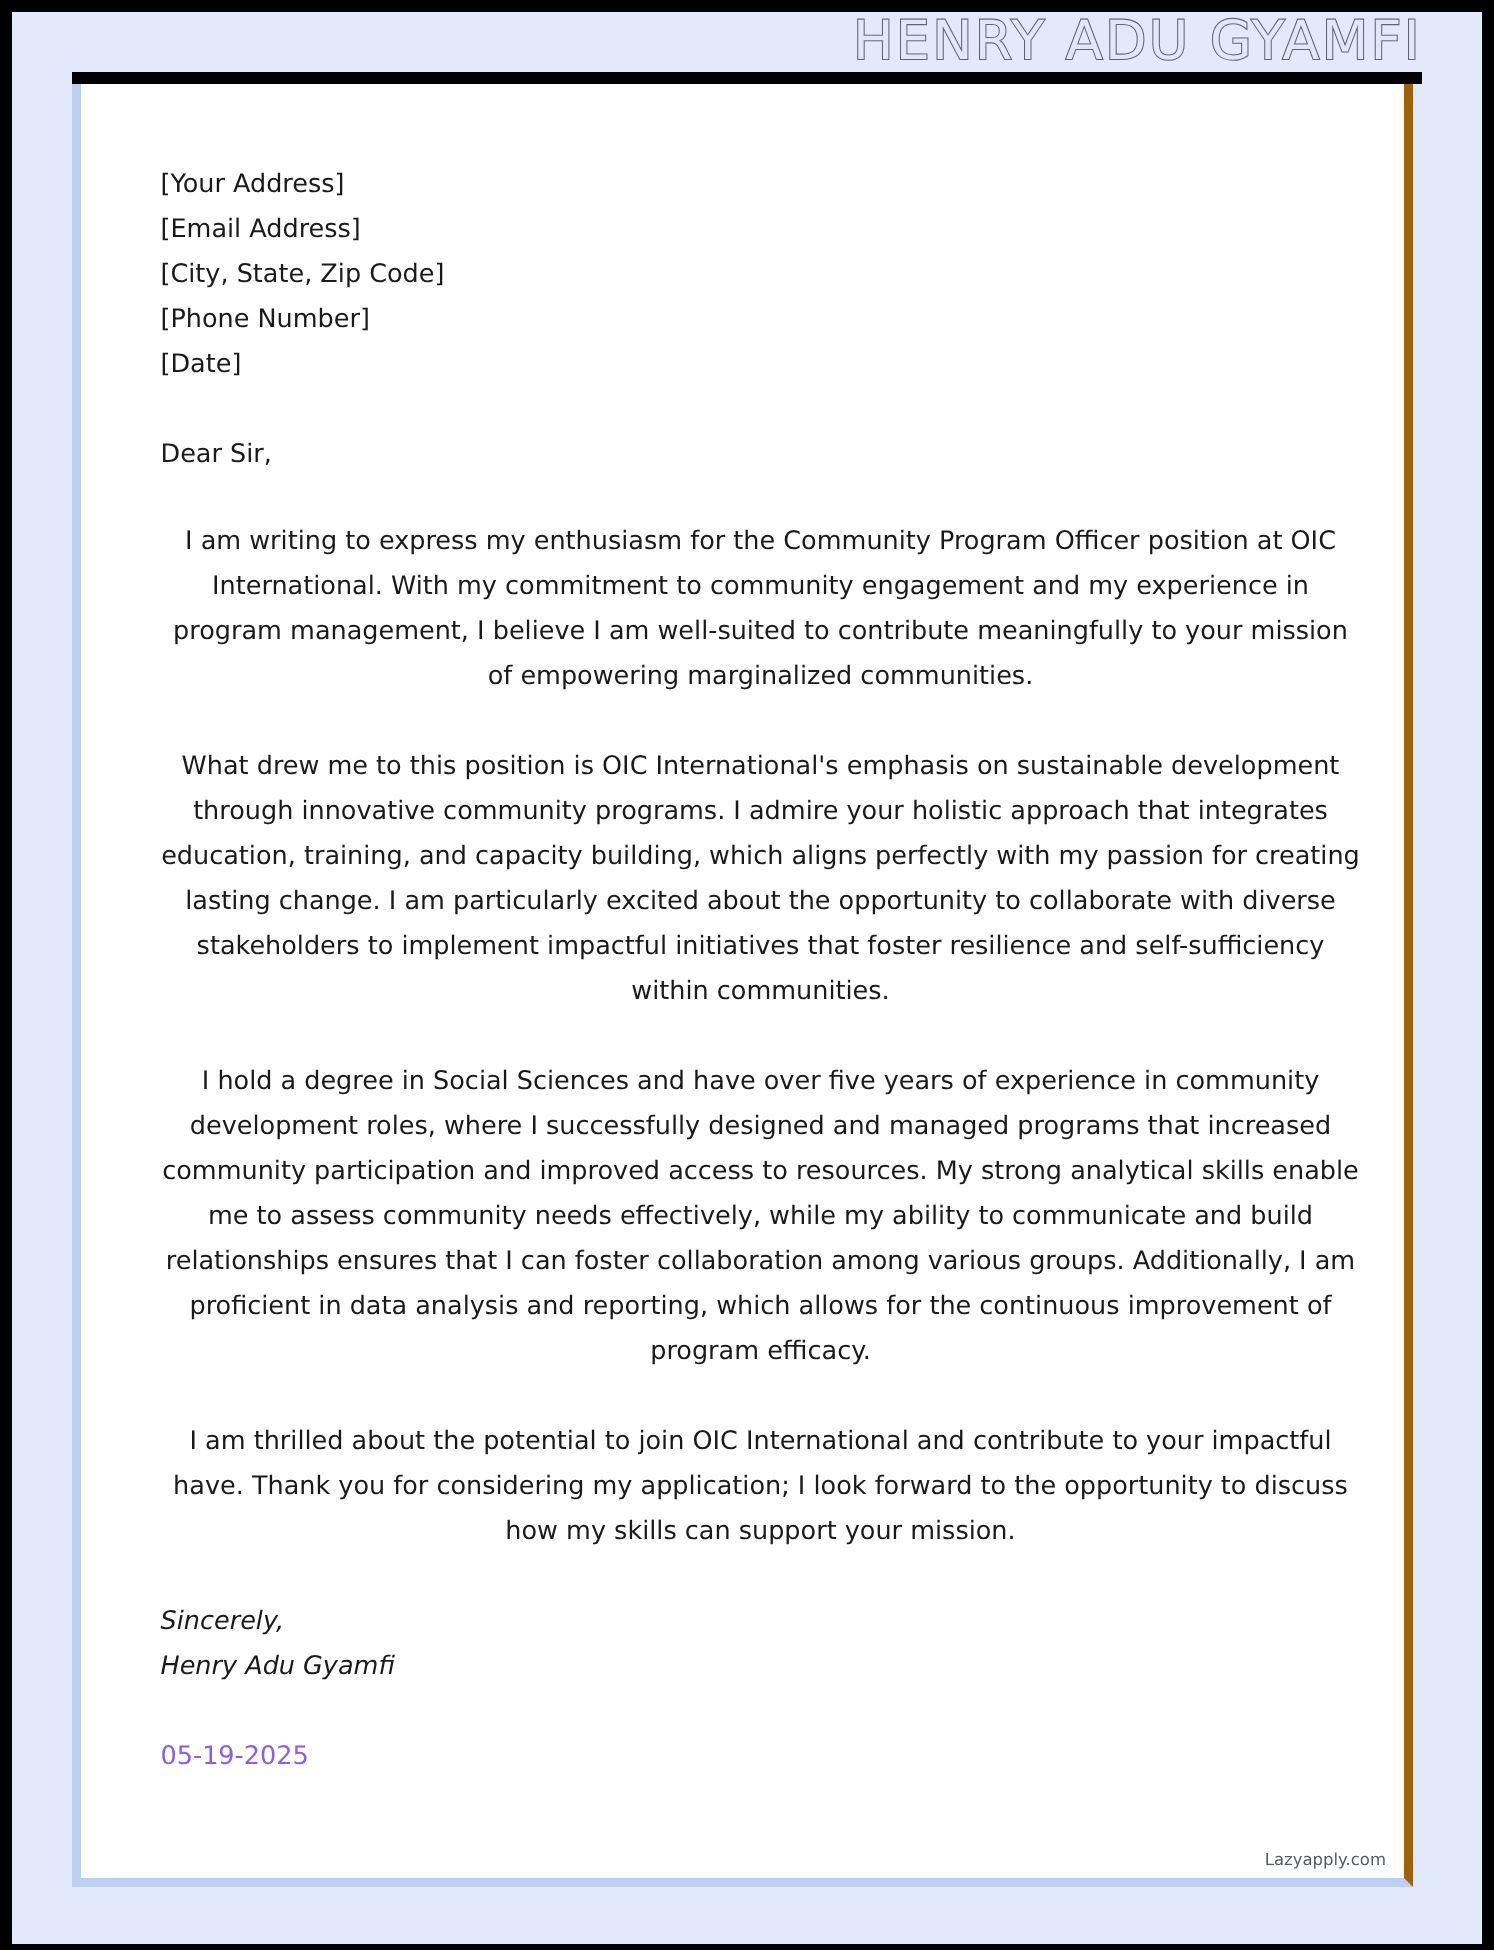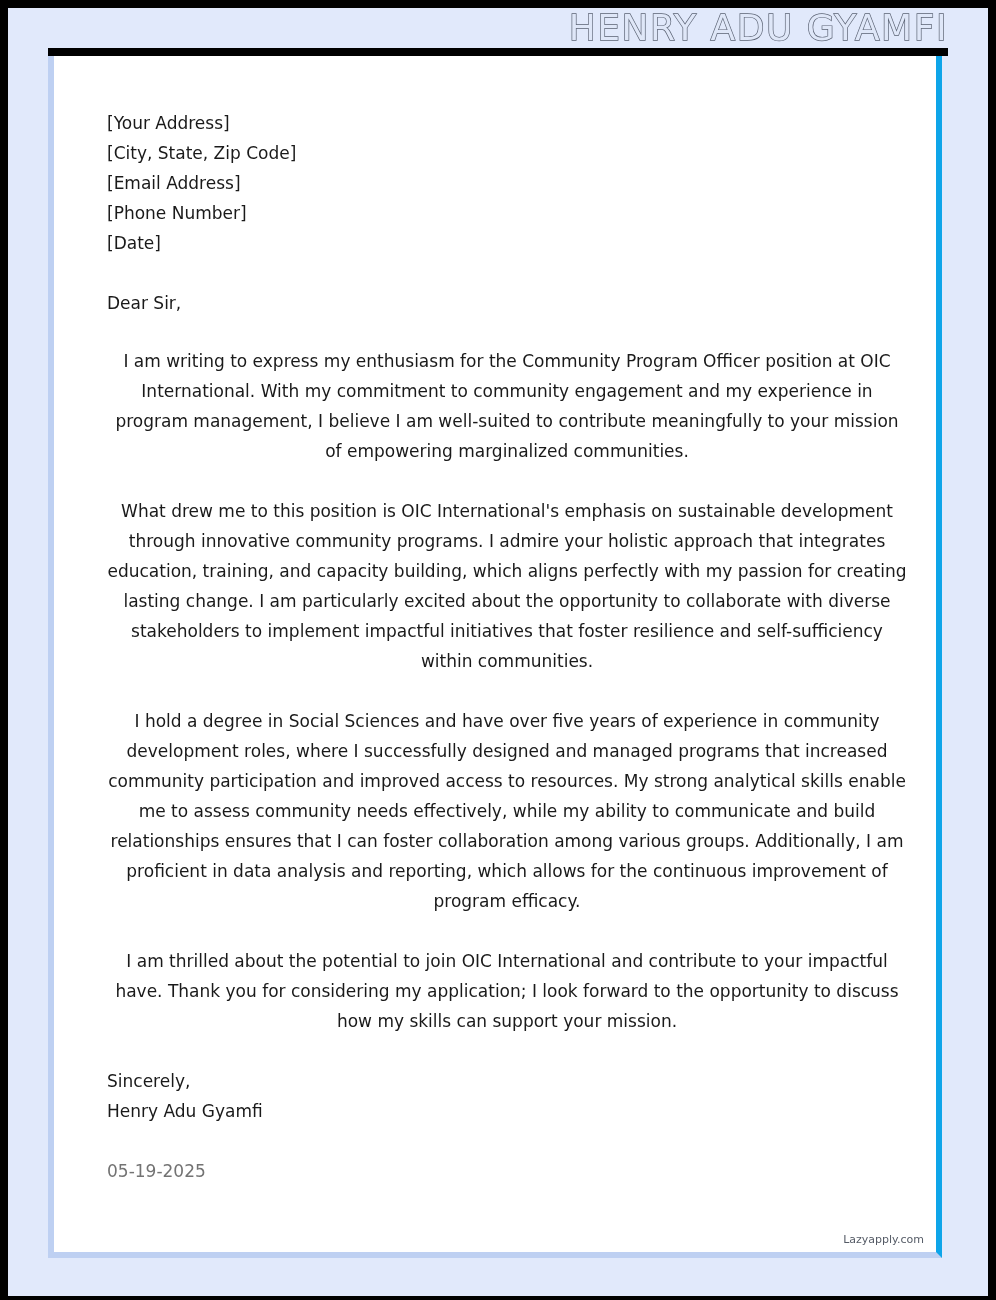--- a/index.html
+++ b/index.html
@@ -62,21 +62,21 @@
 
   
   .page {
     position: absolute;
     left: 40px;
     top: 48px;
     width: 894px;
     height: 1202px;
     background: #ffffff;
     border-left: 6px solid #bed0f2;
-    border-right: 6px solid #0ea5e9;
+    border-right: 6px solid #a16207;
     border-bottom: 6px solid #bed0f2;
     box-sizing: border-box;
   }
 
   .letter {
     position: absolute;
     left: 53px;
     top: 52px;
     width: 800px;
   }
@@ -97,25 +97,26 @@
   }
   .salutation {
     margin-bottom: 28px;
   }
   .para {
     margin-bottom: 30px;
     text-align: center;
   }
   .closing-block {
     margin-bottom: 0;
+    font-style: italic;
   }
   .date-stamp {
     font-size: 17px;
     line-height: 30px;
-    color: #737373;
+    color: #8b5cf6;
     margin-top: 30px;
     font-family: "DejaVu Sans", sans-serif;
   }
 
   .footer {
     position: absolute;
     right: 12px;
     bottom: 6px;
     font-size: 11px;
     color: #555b66;
@@ -132,22 +133,22 @@
   </div>
 
   <div class="header-rule"></div>
 
   <div class="page">
 
     <div class="letter">
 
       <div class="addr-block">
         <div class="addr-line">[Your Address]</div>
+        <div class="addr-line">[Email Address]</div>
         <div class="addr-line">[City, State, Zip Code]</div>
-        <div class="addr-line">[Email Address]</div>
         <div class="addr-line">[Phone Number]</div>
         <div class="addr-line">[Date]</div>
       </div>
 
       <div class="salutation">Dear Sir,</div>
 
       <p class="para">I am writing to express my enthusiasm for the Community Program Officer position at OIC International. With my commitment to community engagement and my experience in program management, I believe I am well-suited to contribute meaningfully to your mission of empowering marginalized communities.</p>
       <p class="para">What drew me to this position is OIC International's emphasis on sustainable development through innovative community programs. I admire your holistic approach that integrates education, training, and capacity building, which aligns perfectly with my passion for creating lasting change. I am particularly excited about the opportunity to collaborate with diverse stakeholders to implement impactful initiatives that foster resilience and self-sufficiency within communities.</p>
       <p class="para">I hold a degree in Social Sciences and have over five years of experience in community development roles, where I successfully designed and managed programs that increased community participation and improved access to resources. My strong analytical skills enable me to assess community needs effectively, while my ability to communicate and build relationships ensures that I can foster collaboration among various groups. Additionally, I am proficient in data analysis and reporting, which allows for the continuous improvement of program efficacy.</p>
       <p class="para">I am thrilled about the potential to join OIC International and contribute to your impactful have. Thank you for considering my application; I look forward to the opportunity to discuss how my skills can support your mission.</p>

